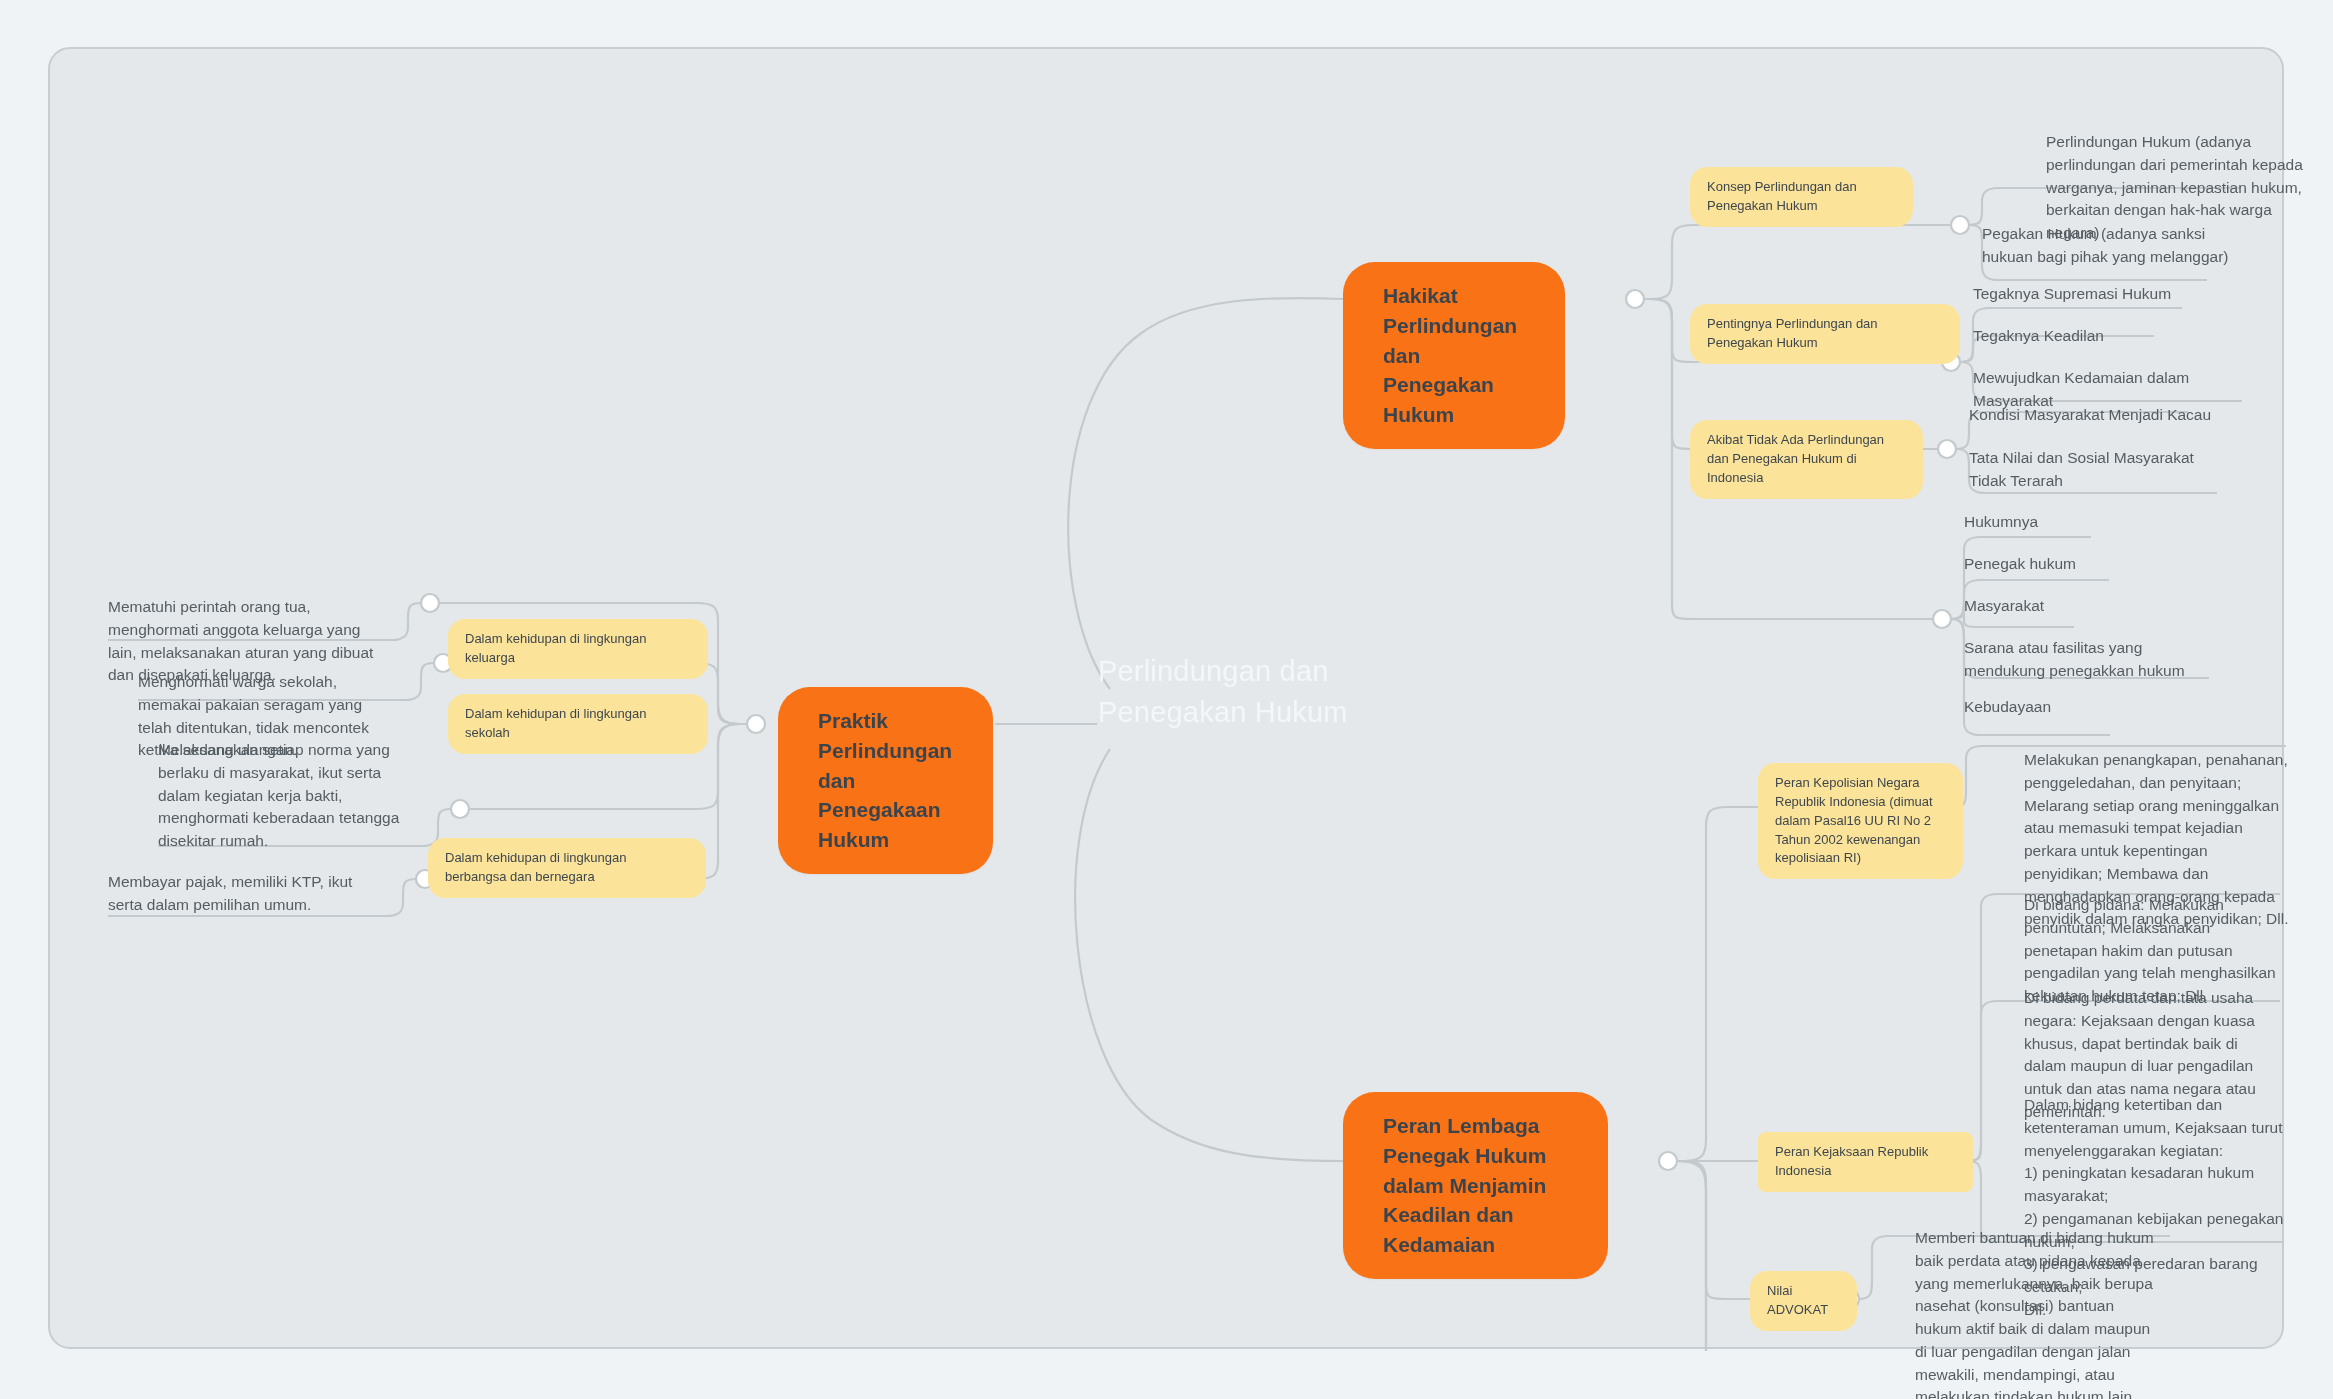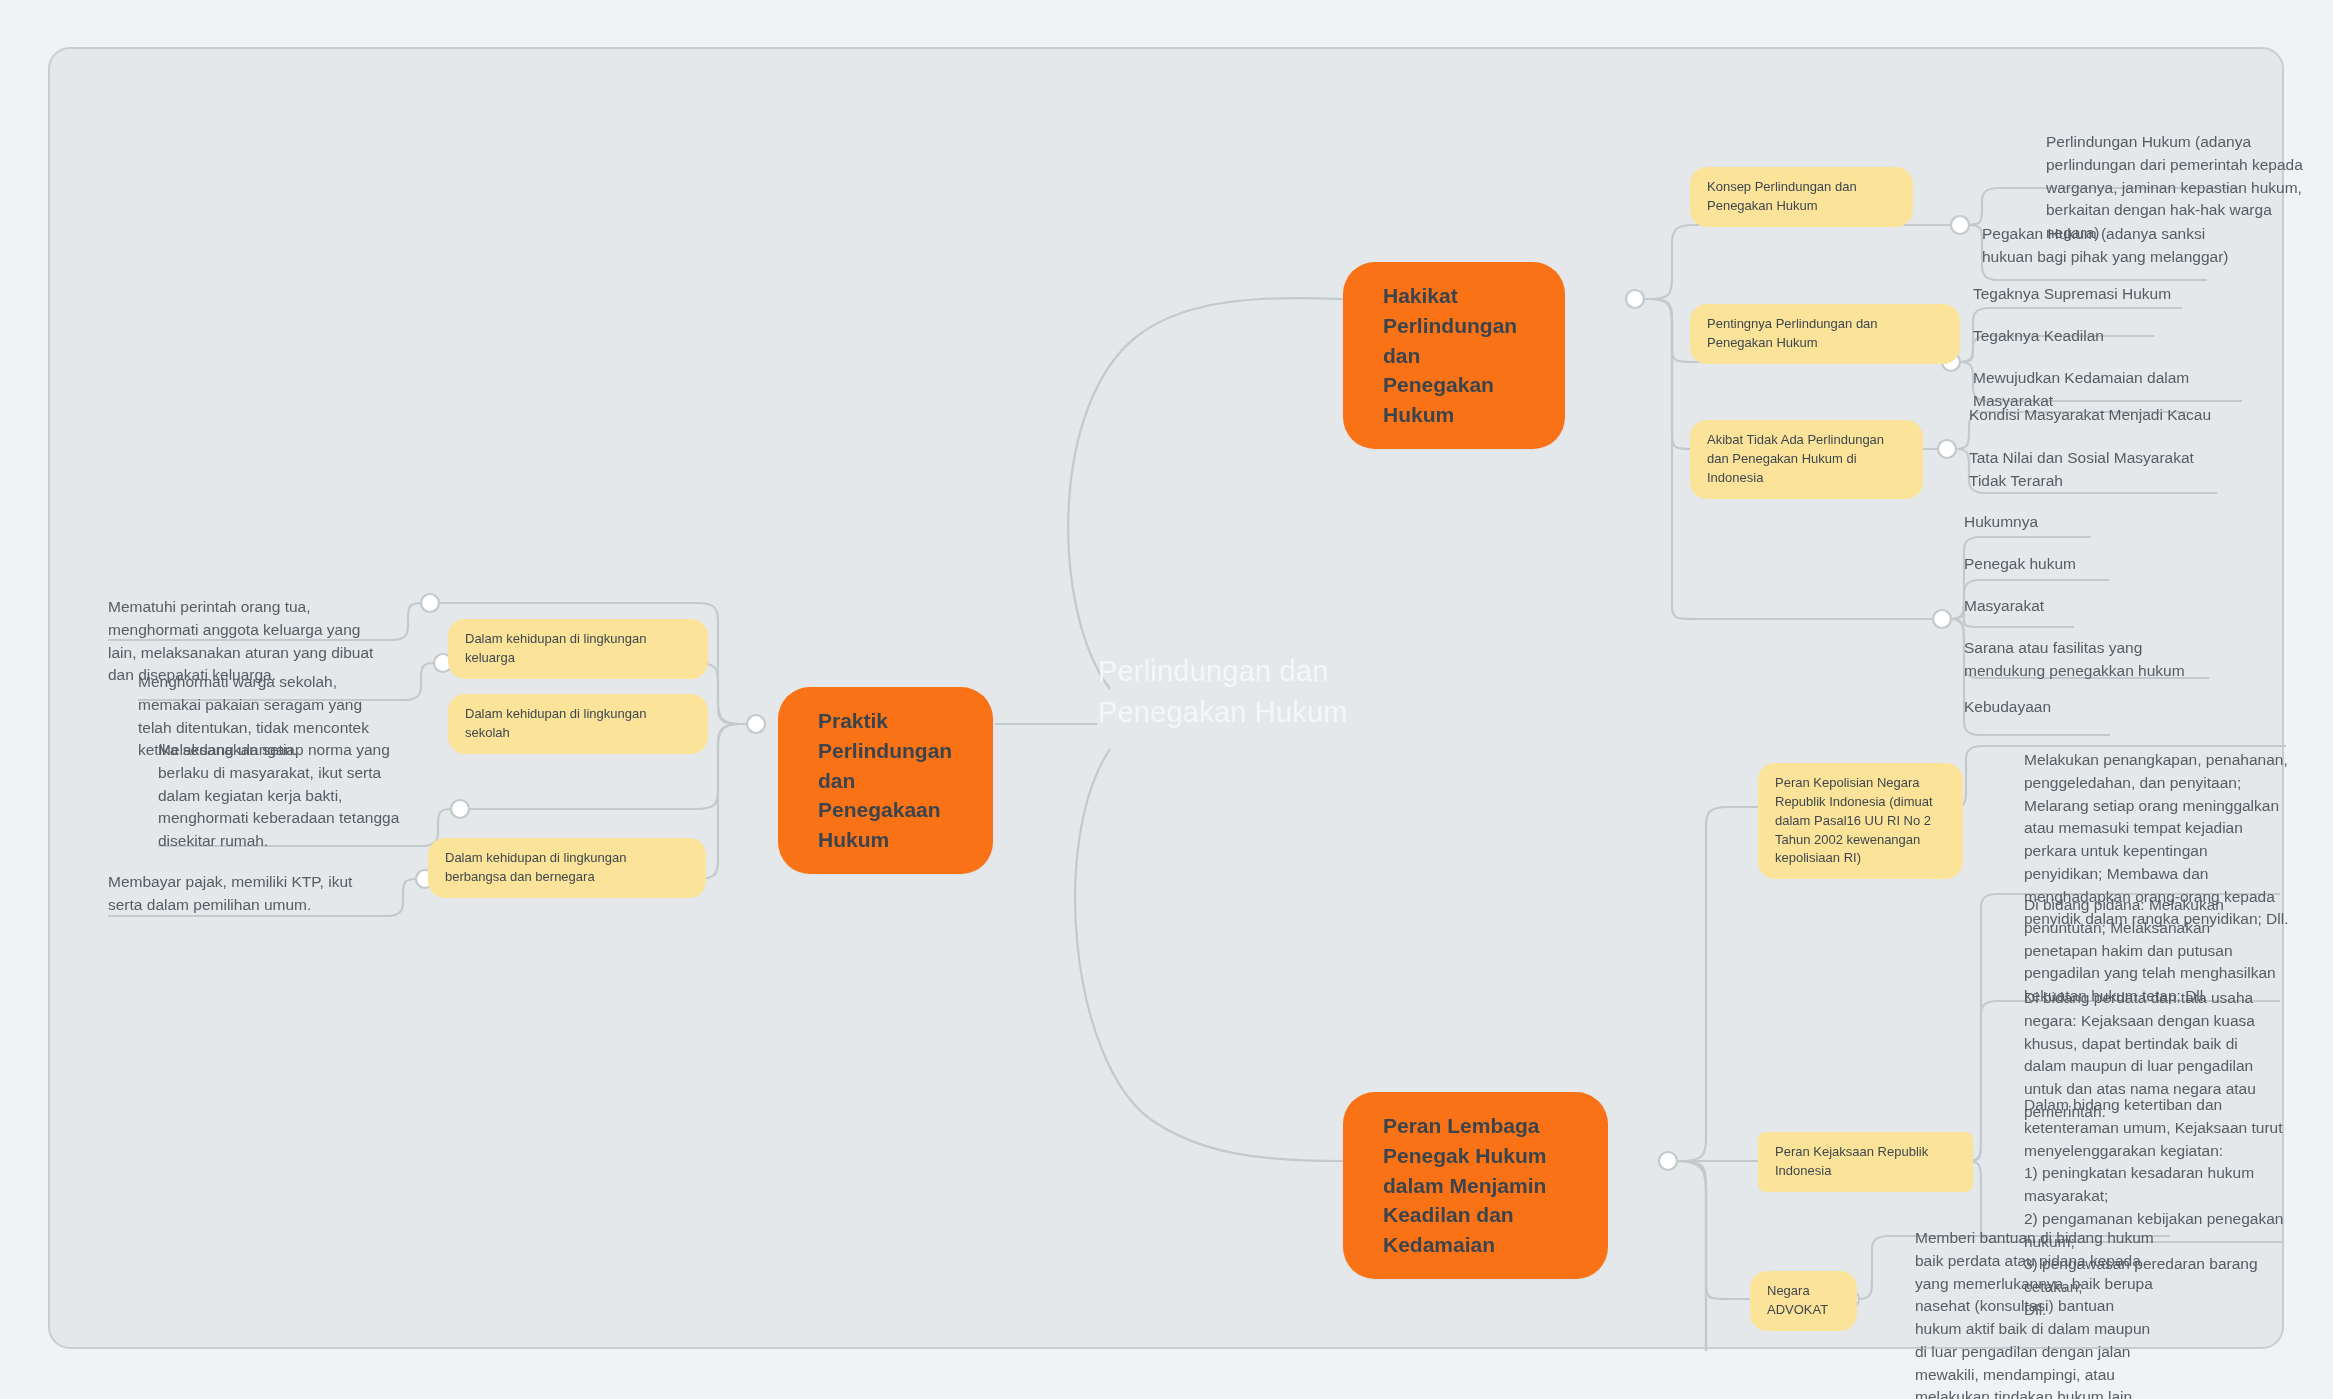--- a/index.html
+++ b/index.html
@@ -174,21 +174,21 @@
     <div class="leaf" style="left:1914px; top:462px; width:250px;">Hukumnya</div>
     <div class="leaf" style="left:1914px; top:504px; width:250px;">Penegak hukum</div>
     <div class="leaf" style="left:1914px; top:546px; width:250px;">Masyarakat</div>
     <div class="leaf" style="left:1914px; top:588px; width:250px;">Sarana atau fasilitas yang mendukung penegakkan hukum</div>
     <div class="leaf" style="left:1914px; top:647px; width:250px;">Kebudayaan</div>
 
     <div class="pill" style="left:1708px; top:714px; width:205px;">Peran Kepolisian Negara Republik Indonesia (dimuat dalam Pasal16 UU RI No 2 Tahun 2002 kewenangan kepolisiaan RI)</div>
 
     <div class="pill" style="left:1708px; top:1083px; width:215px;border-radius:8px;">Peran Kejaksaan Republik Indonesia</div>
 
-    <div class="pill" style="left:1700px; top:1222px; width:107px;">Negara ADVOKAT</div>
+    <div class="pill" style="left:1700px; top:1222px; width:107px;">Nilai ADVOKAT</div>
 
     <div class="leaf" style="left:1974px; top:700px; width:265px;">Melakukan penangkapan, penahanan, penggeledahan, dan penyitaan; Melarang setiap orang meninggalkan atau memasuki tempat kejadian perkara untuk kepentingan penyidikan; Membawa dan menghadapkan orang-orang kepada penyidik dalam rangka penyidikan; Dll.</div>
 
     <div class="leaf" style="left:1974px; top:845px; width:258px;">Di bidang pidana: Melakukan penuntutan; Melaksanakan penetapan hakim dan putusan pengadilan yang telah menghasilkan kekuatan hukum tetap; Dll.</div>
     <div class="leaf" style="left:1974px; top:938px; width:258px;">Di bidang perdata dan tata usaha negara: Kejaksaan dengan kuasa khusus, dapat bertindak baik di dalam maupun di luar pengadilan untuk dan atas nama negara atau pemerintah.</div>
     <div class="leaf" style="left:1974px; top:1045px; width:262px; white-space:pre-line;">Dalam bidang ketertiban dan ketenteraman umum, Kejaksaan turut menyelenggarakan kegiatan:
 1) peningkatan kesadaran hukum masyarakat;
 2) pengamanan kebijakan penegakan hukum;
 3) pengawasan peredaran barang cetakan;
 Dll.</div>

